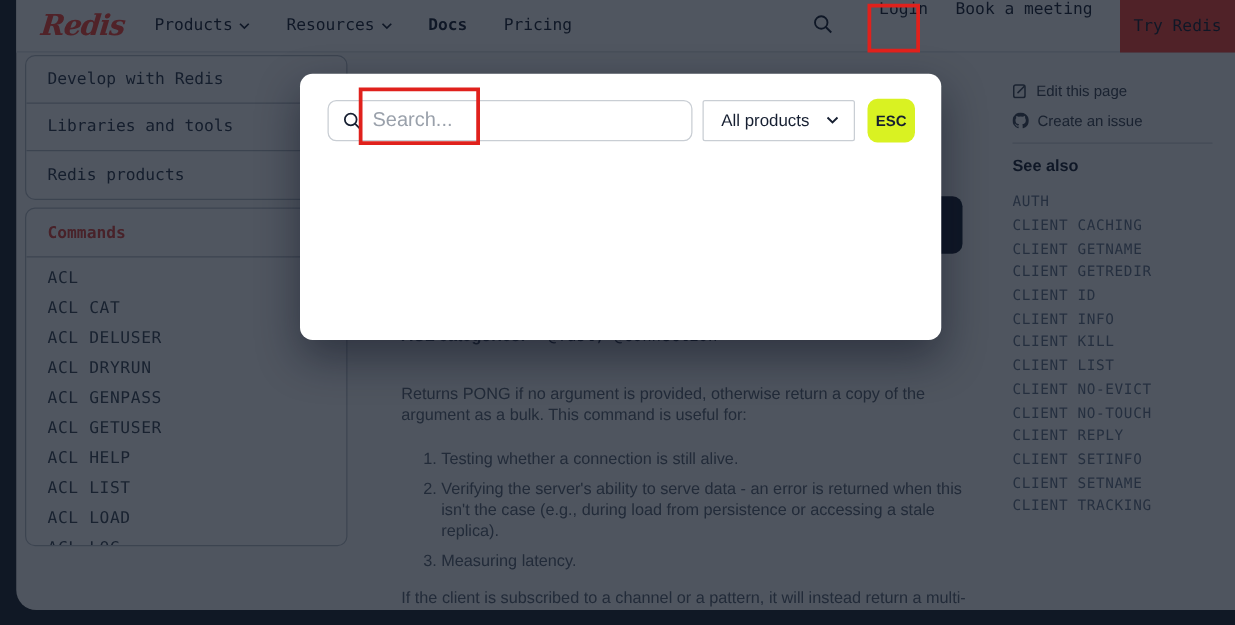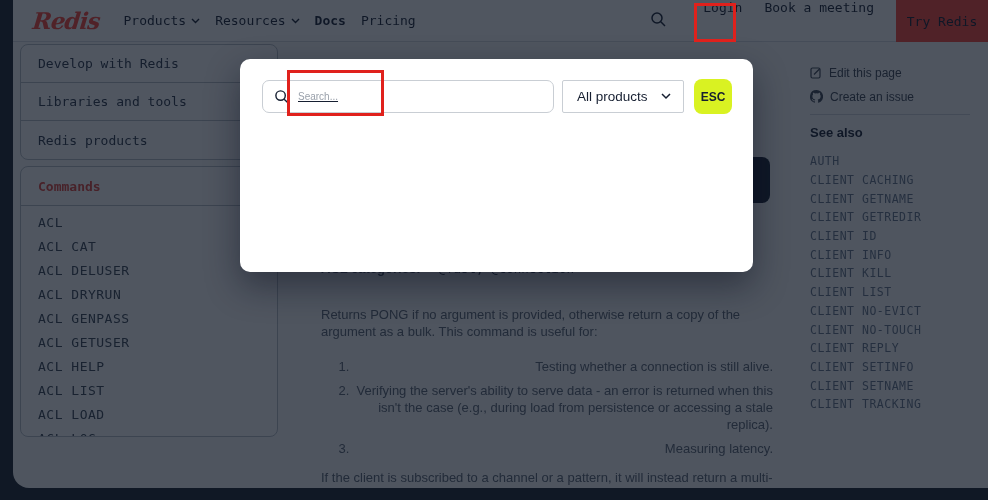--- a/index.html
+++ b/index.html
@@ -8,21 +8,21 @@
   .page { position:relative; width:988px; height:500px; background:#1a212b; overflow:hidden; }
   .card { position:absolute; left:13px; top:0; right:0; bottom:12px; background:#fafafa;
           border-radius:0 0 0 16px; overflow:hidden; }
 
   
   .navbar { position:absolute; left:0; top:0; right:0; height:42px; background:#ffffff;
             border-bottom:1px solid #d8dce1; display:flex; align-items:center; }
   .logo { font-family:"DejaVu Serif", serif; font-style:italic; font-weight:bold;
           font-size:23px; color:#ff4438; margin-left:20px; transform:skewX(-6deg);
           letter-spacing:-1px; cursor:pointer; }
-  .nav-items { display:flex; gap:15px; margin-left:24px;
+  .nav-items { display:flex; gap:29px; margin-left:24px;
                font-family:"DejaVu Sans Mono", monospace; font-size:13px; color:#161f31; }
   .nav-item { display:flex; align-items:center; gap:5px; cursor:pointer; }
   .nav-item.bold { font-weight:bold; }
   .nav-right { margin-left:auto; display:flex; align-items:flex-start; height:100%; }
   .icon-btn { width:38px; height:38px; display:flex; align-items:center; justify-content:center; cursor:pointer; }
   .nav-link { font-family:"DejaVu Sans Mono", monospace; font-size:13px; color:#161f31;
               margin-left:22px; cursor:pointer; }
   .try-btn { margin-left:22px; width:92px; height:42px; background:#ff4438; color:#161f31;
              font-family:"DejaVu Sans Mono", monospace; font-size:13px; display:flex;
              align-items:center; justify-content:center; cursor:pointer; }
@@ -45,41 +45,41 @@
   
   .code-block { position:absolute; left:307px; top:157px; width:450px; height:46px;
                 background:#161f31; border-radius:8px; }
   .content { position:absolute; left:308px; top:260px; width:452px; color:#5a6472;
              font-size:13px; line-height:17px; }
   .acl-row { display:flex; gap:18px; margin-bottom:29px; }
   .acl-label { font-weight:bold; color:#44505e; font-size:13px; }
   .acl-value { font-family:"DejaVu Sans Mono", monospace; font-size:12.5px; color:#2b3648; }
   .para { margin-bottom:12px; }
   .content ol { margin:18px 0 12px 0; padding-left:32px; }
-  .content li { margin-bottom:7px;text-align:right; }
+  .content li { margin-bottom:7px; }
 
   
   .rail { position:absolute; left:797px; top:66px; width:160px; }
   .rail-row { display:flex; align-items:flex-start; gap:7px; font-size:12px; color:#3d4654;
               margin-bottom:10px; cursor:pointer; }
   .rail-divider { border-top:1px solid #cfd4da; margin:10px 0 10px 0; }
   .see-also { font-size:13px; font-weight:bold; color:#161f31; margin-bottom:12px; }
   .rail-links { height:268px; overflow:hidden; }
   .rail-link { font-family:"DejaVu Sans Mono", monospace; font-size:11.5px; color:#66758a;
                letter-spacing:0.5px; height:18.7px; display:flex; align-items:center; cursor:pointer; }
 
   
   .backdrop { position:absolute; inset:0; background:rgba(13,21,35,0.72); z-index:50; }
   .modal { position:absolute; left:240px; top:59px; width:513px; height:213px; background:#ffffff;
            border-radius:10px; box-shadow:0 14px 34px rgba(8,14,28,0.45); z-index:60; }
   .search-wrap { position:absolute; left:22px; top:21px; width:292px; height:33px;
                  border:1px solid #c9ced4; border-radius:7px; display:flex; align-items:center;
                  padding-left:11px; background:#fff; }
-  .search-wrap input { border:none; outline:none; flex:1; margin-left:8px; font-size:10px;
-                       font-family:"Liberation Sans", sans-serif; color:#161f31; background:transparent;text-decoration:underline; }
+  .search-wrap input { border:none; outline:none; flex:1; margin-left:8px; font-size:16px;
+                       font-family:"Liberation Sans", sans-serif; color:#161f31; background:transparent; }
   .search-wrap input::placeholder { color:#9aa1ab; }
   .prod-select { position:absolute; left:322px; top:21px; width:122px; height:33px;
                  border:1px solid #c9ced4; border-radius:2px; display:flex; align-items:center;
                  justify-content:space-between; padding:0 12px 0 14px; font-size:13.5px;
                  color:#161f31; cursor:pointer; background:#fff; }
   .esc-btn { position:absolute; left:454px; top:20px; width:38px; height:35px; background:#d9f222;
              border-radius:8px; display:flex; align-items:center; justify-content:center;
              font-size:12px; font-weight:bold; color:#161f31; cursor:pointer; }
 
   

